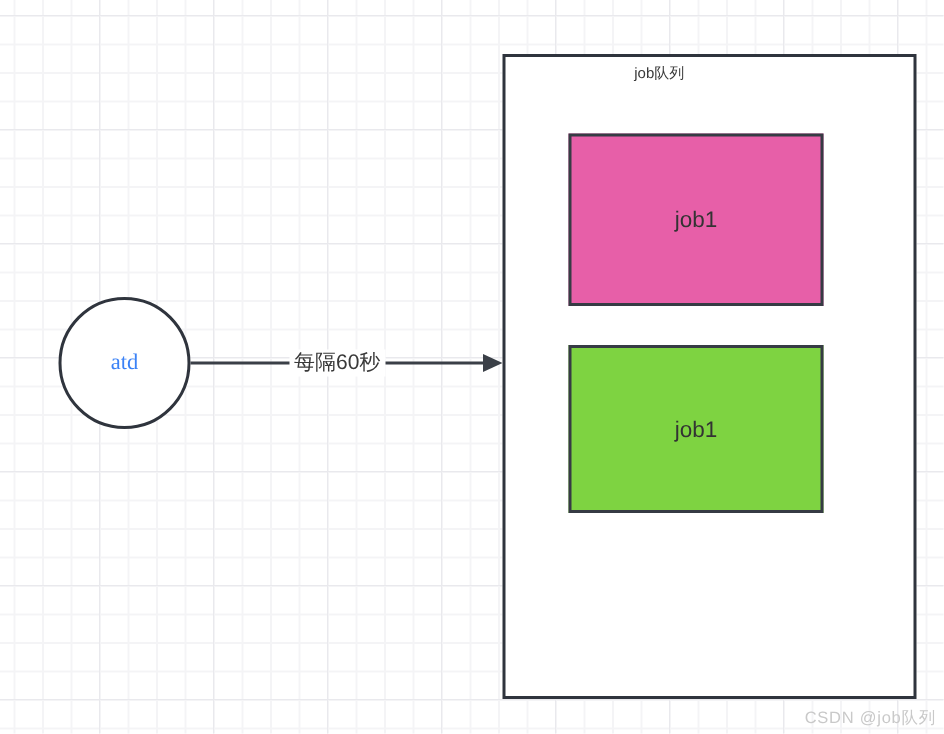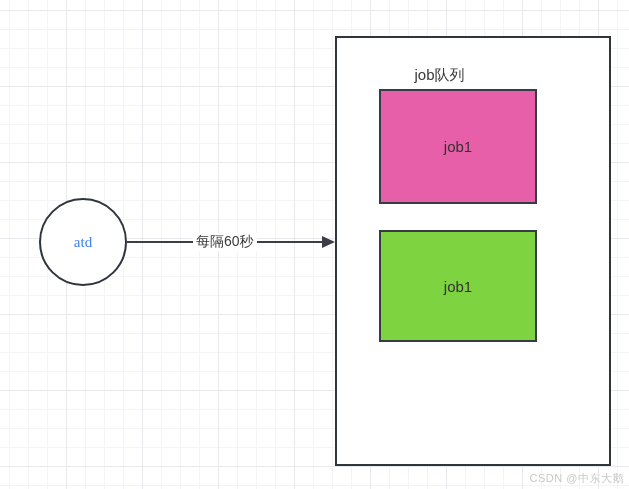--- a/index.html
+++ b/index.html
@@ -78,33 +78,33 @@
     left: 335px;
     top: 36px;
     width: 276px;
     height: 430px;
     box-sizing: border-box;
     border: 2px solid #2f343d;
     background: #ffffff;
   }
   .queue-title {
     position: absolute;
-    top: 28px;
+    top: 4px;
     left: 0;
     width: 205px;
     text-align: center;
-    font-size: 15px;
+    font-size: 10px;
     color: #3a3a3a;
   }
 
   
   .job-box {
     position: absolute;
     left: 379px;
-    width: 158px;
+    width: 170px;
     height: 115px;
     box-sizing: border-box;
     border: 2px solid #363b44;
     display: flex;
     align-items: center;
     justify-content: center;
     font-size: 15px;
     color: #333333;
   }
   .job-box.job-0 { top: 89px; }
@@ -138,15 +138,15 @@
   </div>
 
   <div class="job-box job-0" style="background-color: rgb(231, 95, 168);">
     <span>job1</span>
   </div>
 
   <div class="job-box job-1" style="background-color: rgb(126, 211, 65);">
     <span>job1</span>
   </div>
 
-  <div class="watermark">CSDN @中东大鹅</div>
+  <div class="watermark">CSDN @job队列</div>
 
 </div>
 
 </body></html>

